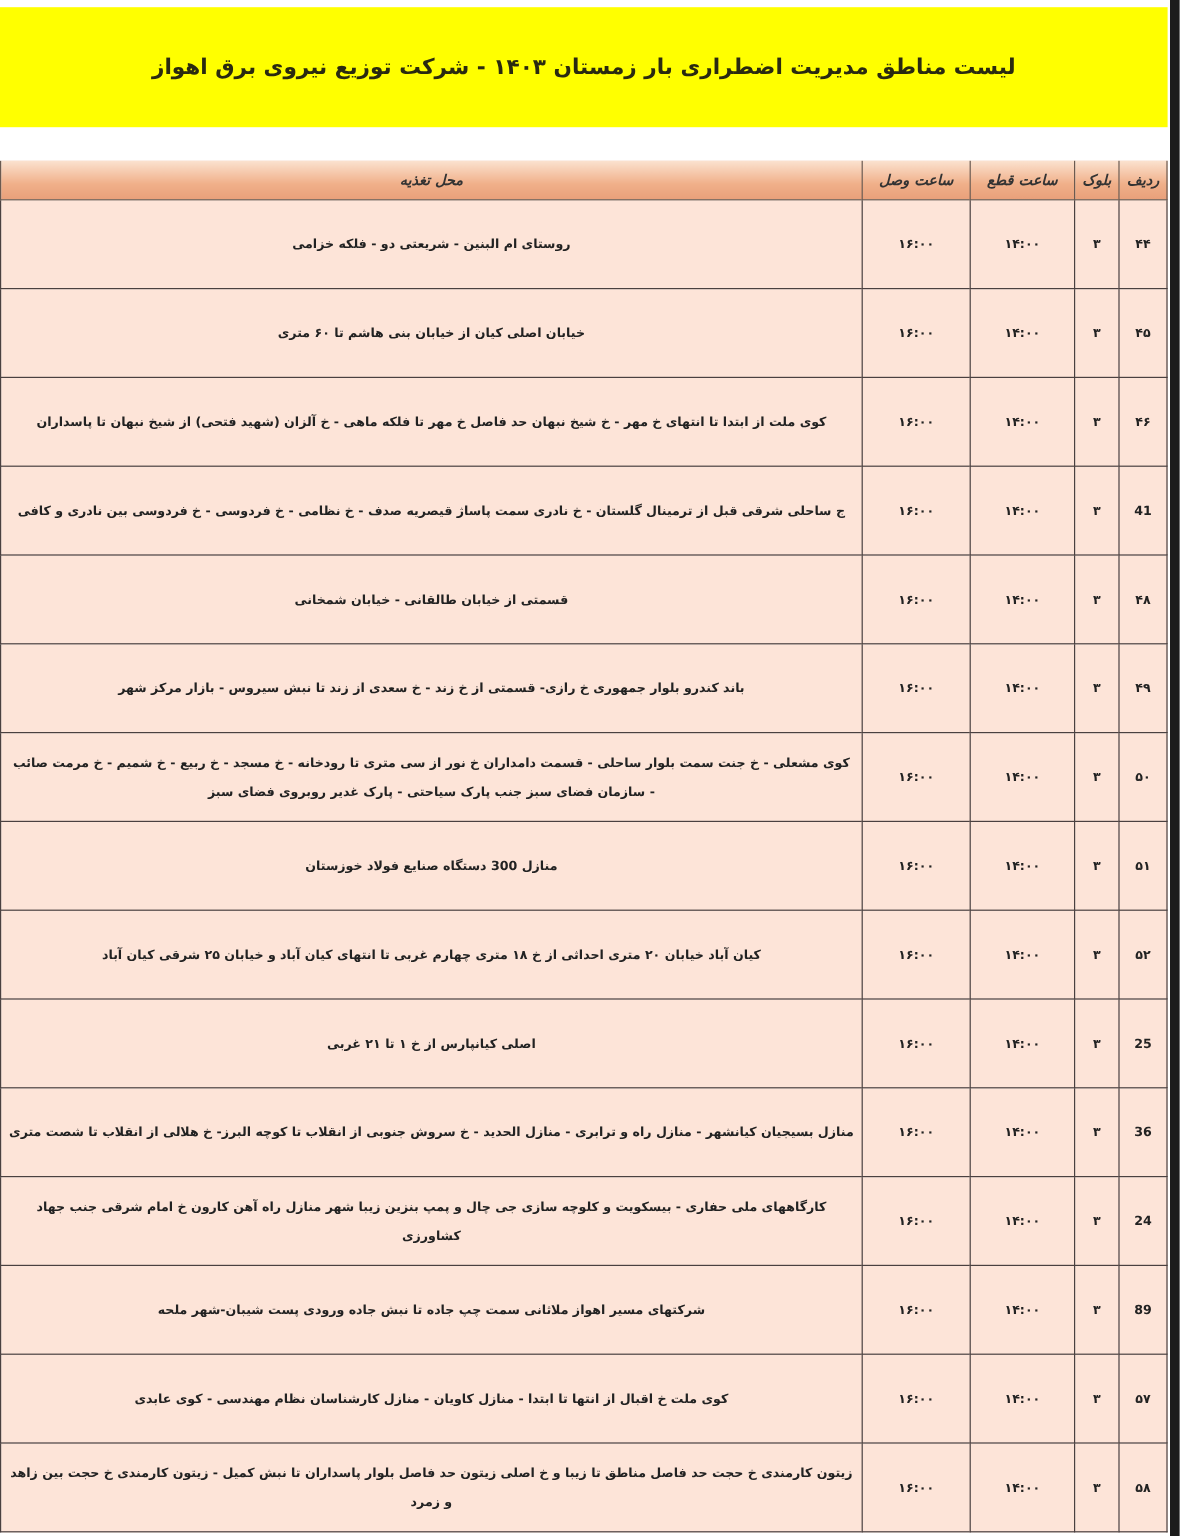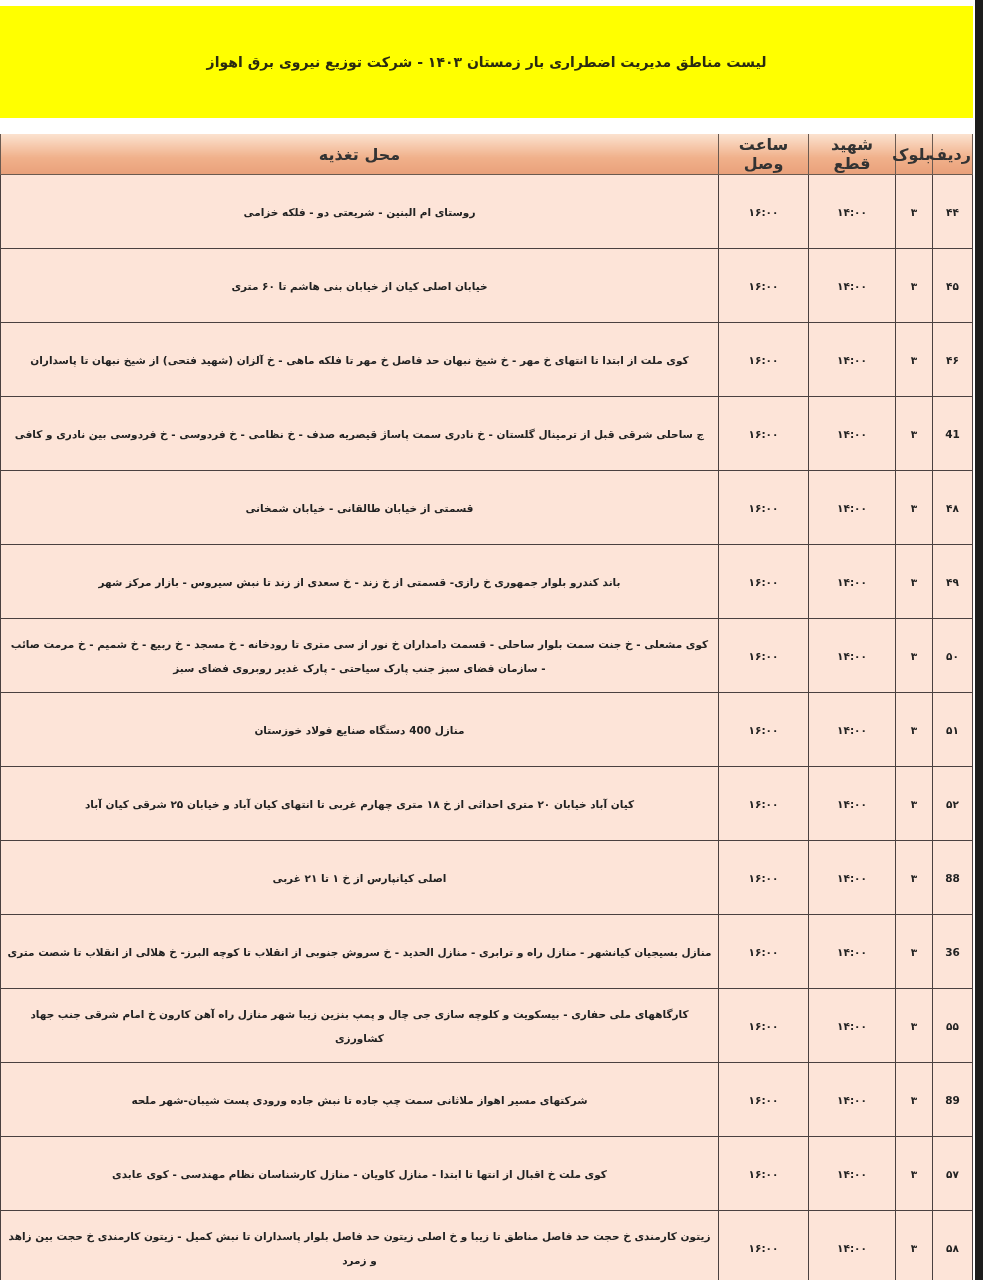--- a/index.html
+++ b/index.html
@@ -8,37 +8,37 @@
       font-family: "DejaVu Sans", sans-serif;
     }
     .sheet {
       position: absolute; left: 0; top: 4px; width: 973px; height: 1276px;
       background: #ffffff;
     }
     .right-edge {
       position: absolute; right: 0; top: 0; width: 8px; height: 1280px; background: #1c1c1c;
     }
     .title-bar {
-      position: absolute; left: 0; top: 2px; width: 973px; height: 112px;
+      position: absolute; left: 0; top: 2px; width: 973px; height: 100px;
       background: #ffff00; display: flex; align-items: center; justify-content: center;
-      direction: rtl; font-weight: bold; font-size: 14px; color: #2a2a10;
+      direction: rtl; font-weight: bold; font-size: 18px; color: #2a2a10;
     }
     .date-bar {
       position: absolute; left: 0; top: 90px; width: 973px; height: 40px;
       background: #ff0000; display: flex; align-items: center; justify-content: center;
       direction: rtl; font-weight: bold; font-size: 16px; color: #3a0a0a;
     }
     table.grid {
       position: absolute; left: 0; top: 130px; width: 973px; border-collapse: collapse;
       direction: rtl; table-layout: fixed;
     }
     table.grid th {
-      height: 30px; font-size: 16px; font-weight: bold; color: #333;
+      height: 30px; font-size: 12px; font-weight: bold; color: #333;
       background: linear-gradient(to bottom, #fbe2cf 0%, #f0b08a 60%, #e9a07a 100%);
-      border: 1px solid #6b5a50; border-top: none;
+      border: 1px solid #6b5a50; border-top: none; font-style: italic;
     }
     table.grid td {
       height: 73px; background: #fde4d8; border: 1.5px solid #4a4040;
       text-align: center; vertical-align: middle; font-size: 10.5px; font-weight: bold; color: #222;
       padding: 0 6px; line-height: 24px;
     }
     td.num { font-size: 11px; }
     .w-radif { width: 37px; }
     .w-block { width: 34px; }
     .w-cut { width: 84px; }
@@ -50,21 +50,21 @@
 <div class="sheet">
   <div class="title-bar">
     <span>لیست مناطق مدیریت اضطراری بار زمستان ۱۴۰۳ - شرکت توزیع نیروی برق اهواز</span>
   </div>
 
   <table class="grid">
     <thead>
       <tr>
         <th class="w-radif">ردیف</th>
         <th class="w-block">بلوک</th>
-        <th class="w-cut">شهید قطع</th>
+        <th class="w-cut">ساعت قطع</th>
         <th class="w-con">ساعت وصل</th>
         <th>محل تغذیه</th>
       </tr>
     </thead>
     <tbody>
       <tr>
         <td class="num">۴۴</td>
         <td class="num">۳</td>
         <td class="num">۱۴:۰۰</td>
         <td class="num">۱۶:۰۰</td>
@@ -110,45 +110,45 @@
         <td class="num">۳</td>
         <td class="num">۱۴:۰۰</td>
         <td class="num">۱۶:۰۰</td>
         <td>کوی مشعلی - خ جنت سمت بلوار ساحلی - قسمت دامداران خ نور از سی متری تا رودخانه - خ مسجد - خ ربیع - خ شمیم - خ مرمت صائب - سازمان فضای سبز جنب پارک سیاحتی - پارک غدیر روبروی فضای سبز</td>
       </tr>
       <tr>
         <td class="num">۵۱</td>
         <td class="num">۳</td>
         <td class="num">۱۴:۰۰</td>
         <td class="num">۱۶:۰۰</td>
-        <td>منازل 400 دستگاه صنایع فولاد خوزستان</td>
+        <td>منازل 300 دستگاه صنایع فولاد خوزستان</td>
       </tr>
       <tr>
         <td class="num">۵۲</td>
         <td class="num">۳</td>
         <td class="num">۱۴:۰۰</td>
         <td class="num">۱۶:۰۰</td>
         <td>کیان آباد خیابان ۲۰ متری احداثی از خ ۱۸ متری چهارم غربی تا انتهای کیان آباد و خیابان ۲۵ شرقی کیان آباد</td>
       </tr>
       <tr>
-        <td class="num">88</td>
+        <td class="num">25</td>
         <td class="num">۳</td>
         <td class="num">۱۴:۰۰</td>
         <td class="num">۱۶:۰۰</td>
         <td>اصلی کیانپارس از خ ۱ تا ۲۱ غربی</td>
       </tr>
       <tr>
         <td class="num">36</td>
         <td class="num">۳</td>
         <td class="num">۱۴:۰۰</td>
         <td class="num">۱۶:۰۰</td>
         <td>منازل بسیجیان کیانشهر - منازل راه و ترابری - منازل الحدید - خ سروش جنوبی از انقلاب تا کوچه البرز- خ هلالی از انقلاب تا شصت متری</td>
       </tr>
       <tr>
-        <td class="num">۵۵</td>
+        <td class="num">24</td>
         <td class="num">۳</td>
         <td class="num">۱۴:۰۰</td>
         <td class="num">۱۶:۰۰</td>
         <td>کارگاههای ملی حفاری - بیسکویت و کلوچه سازی جی چال و پمپ بنزین زیبا شهر منازل راه آهن کارون خ امام شرقی جنب جهاد کشاورزی</td>
       </tr>
       <tr>
         <td class="num">89</td>
         <td class="num">۳</td>
         <td class="num">۱۴:۰۰</td>
         <td class="num">۱۶:۰۰</td>

